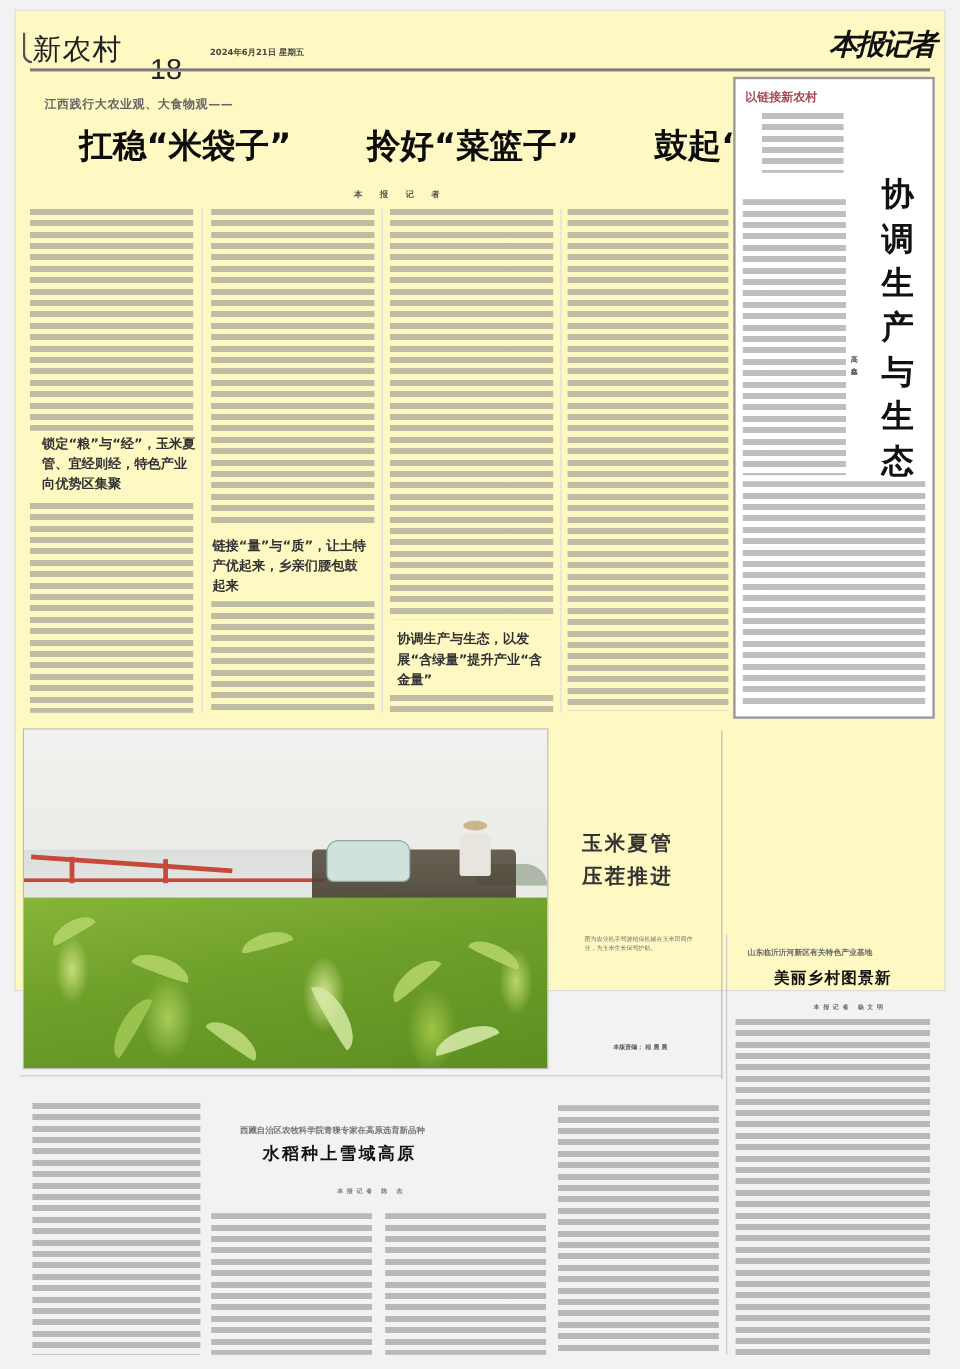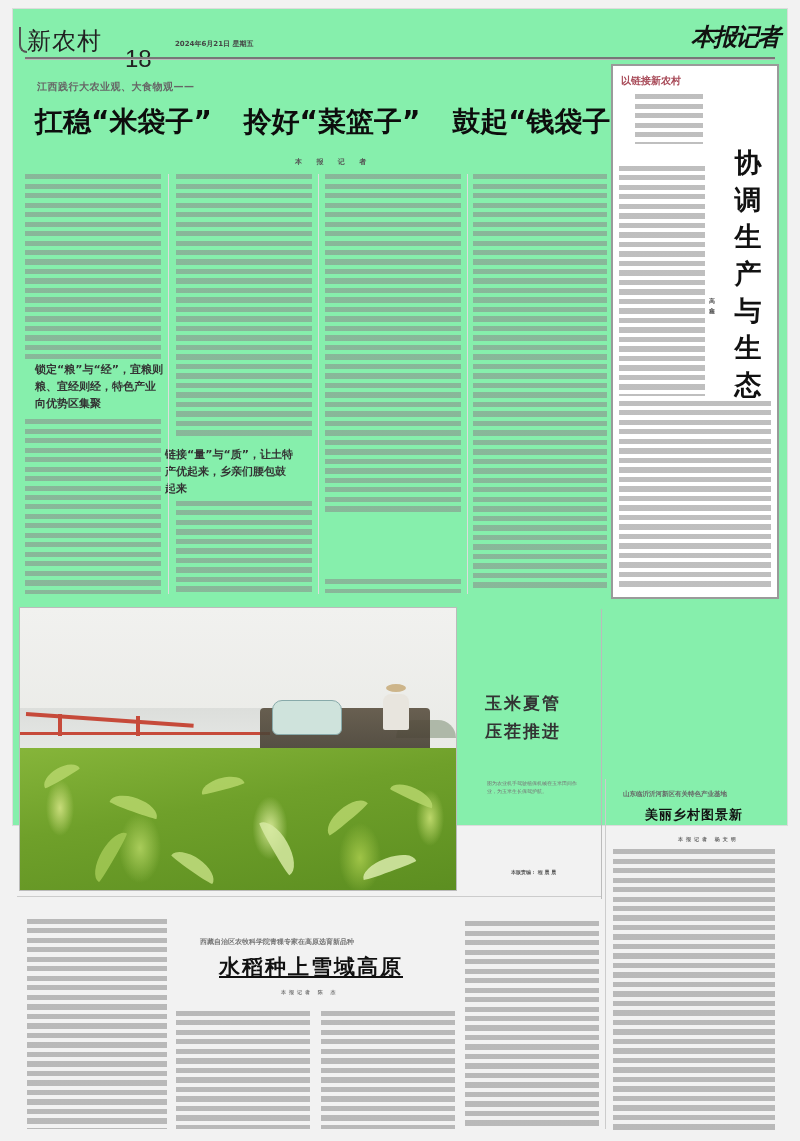--- a/index.html
+++ b/index.html
@@ -1,32 +1,32 @@
 <!DOCTYPE html>
 <html><head>
 <meta charset="utf-8">
 <style>
   * { box-sizing: border-box; margin: 0; padding: 0; }
   html, body { width: 800px; height: 1141px; background: #f2f2f2; overflow: hidden; }
   body { font-family: "DejaVu Sans", sans-serif; color: #222; position: relative; }
-  .page { position: absolute; left: 12px; top: 8px; width: 776px; height: 818px; background: #86efac; border: 1px solid #dcdcdc; }
+  .page { position: absolute; left: 12px; top: 8px; width: 776px; height: 818px; background: #fef9c3; border: 1px solid #dcdcdc; }
 
   
   .masthead { position: absolute; left: 0; top: 8px; width: 776px; height: 40px; }
   .mast-bracket { position: absolute; left: 6px; top: 10px; width: 8px; height: 26px; border-left: 2px solid #555; border-bottom: 2px solid #555; border-bottom-left-radius: 8px; }
   .section-name { position: absolute; left: 14px; top: 8px; font-size: 24px; font-family: "DejaVu Sans", sans-serif; color: #222; letter-spacing: 1px; }
   .page-num { position: absolute; left: 112px; top: 8px; font-size: 24px; font-family: "Liberation Sans", sans-serif; color: #222; margin-top: 20px; }
   .date-line { position: absolute; left: 162px; top: 22px; font-size: 7px; color: #444; font-weight: bold; }
   .logo { position: absolute; right: 10px; top: 4px; font-size: 24px; font-family: "DejaVu Serif", serif; font-style: italic; font-weight: bold; color: #111; letter-spacing: -2px; }
   .mast-rule { position: absolute; left: 12px; top: 40px; width: 750px; height: 3px; background: #777; border-bottom: 1px solid #bbb; }
 
   
   .kicker { position: absolute; left: 24px; top: 71px; font-size: 10px; color: #666; font-weight: bold; letter-spacing: 0.5px; }
   .headline { position: absolute; left: 22px; top: 94px; width: 580px; font-size: 28px; font-weight: bold; color: #0d0d0d; letter-spacing: 0px; white-space: nowrap; font-family: "DejaVu Sans", sans-serif; }
-  .headline span { margin-right: 22px; }
+  .headline span { margin-right: 22px; margin-left: 31px; }
   .byline { position: absolute; left: 282px; top: 148px; font-size: 7px; color: #555; letter-spacing: 6px; font-weight: bold; }
 
   
   .textcol { position: absolute; font-size: 5.2px; line-height: 9.6px; color: #666; overflow: hidden; text-align: justify; letter-spacing: 0.3px; }
   .greytext { background: repeating-linear-gradient(to bottom, #8a8a8a 0px, #8a8a8a 5px, transparent 5px, transparent 9.5px); opacity: 0.55; }
   .subhead { position: absolute; font-size: 11px; font-weight: bold; line-height: 17px; color: #333; }
 
   
   .side-box { position: absolute; left: 598px; top: 55px; width: 168px; height: 535px; border: 2px solid #9a9a9a; background: #fff; }
   .side-tag { position: absolute; left: 8px; top: 8px; font-size: 10px; font-weight: bold; color: #a84a58; text-align: center; }
@@ -57,21 +57,21 @@
   .photo-caption { position: absolute; left: 474px; top: 770px; width: 95px; font-size: 5px; line-height: 8px; color: #777; }
   .photo-credit { position: absolute; left: 498px; top: 860px; font-size: 5px; color: #555; font-weight: bold; }
 
   
   .r-kicker { position: absolute; left: 610px; top: 781px; font-size: 6.5px; color: #666; font-weight: bold; }
   .r-title { position: absolute; left: 632px; top: 797px; font-size: 13px; font-weight: bold; color: #111; letter-spacing: 1px; }
   .r-byline { position: absolute; left: 665px; top: 827px; font-size: 5px; color: #666; font-weight: bold; letter-spacing: 3px; }
 
   
   .b-kicker { position: absolute; left: 187px; top: 928px; font-size: 7px; color: #777; font-weight: bold; }
-  .b-title { position: absolute; left: 206px; top: 944px; font-family: "DejaVu Serif", serif; font-size: 21px; font-weight: bold; color: #111; letter-spacing: 2px; text-decoration: underline; }
+  .b-title { position: absolute; left: 206px; top: 944px; font-family: "DejaVu Serif", serif; font-size: 14px; font-weight: bold; color: #111; letter-spacing: 2px; }
   .b-byline { position: absolute; left: 268px; top: 980px; font-size: 5px; color: #777; font-weight: bold; letter-spacing: 3px; }
 
   .v-rule { position: absolute; width: 1px; background: #ddd; }
   .h-rule { position: absolute; height: 1px; background: #ccc; }
 </style>
 </head>
 <body>
 
 <div class="page">
 
@@ -86,28 +86,29 @@
 
   <div class="kicker">江西践行大农业观、大食物观——</div>
   <div class="headline">
     <span>扛稳“米袋子”</span>
     <span>拎好“菜篮子”</span>
     <span>鼓起“钱袋子”</span>
   </div>
   <div class="byline">本 报 记 者</div>
 
   <div class="textcol greytext" style="left:12px; top:165px; width:136px; height:185px;"></div>
-  <div class="subhead" style="left:22px; top:352px; width:128px;">锁定“粮”与“经”，宜粮则粮、宜经则经，特色产业向优势区集聚</div>
+  <div class="subhead" style="left:22px; top:352px; width:128px;">锁定“粮”与“经”，玉米夏管、宜经则经，特色产业向优势区集聚</div>
   <div class="textcol greytext" style="left:12px; top:410px; width:136px; height:175px;"></div>
 
   <div class="textcol greytext" style="left:163px; top:165px; width:136px; height:265px;"></div>
-  <div class="subhead" style="left:152px; top:437px; width:128px;">链接“量”与“质”，让土特产优起来，乡亲们腰包鼓起来</div>
+  <div class="subhead" style="left:164px; top:437px; width:128px;">链接“量”与“质”，让土特产优起来，乡亲们腰包鼓起来</div>
   <div class="textcol greytext" style="left:163px; top:492px; width:136px; height:92px;"></div>
 
   <div class="textcol greytext" style="left:312px; top:165px; width:136px; height:342px;"></div>
+  <div class="subhead" style="left:318px; top:515px; width:128px;">协调生产与生态，以发展“含绿量”提升产业“含金量”</div>
   <div class="textcol greytext" style="left:312px; top:570px; width:136px; height:18px;"></div>
 
   <div class="textcol greytext" style="left:460px; top:165px; width:134px; height:418px;"></div>
 
   <div class="v-rule" style="left:155px; top:165px; height:420px;"></div>
   <div class="v-rule" style="left:305px; top:165px; height:420px;"></div>
   <div class="v-rule" style="left:454px; top:165px; height:420px;"></div>
 
   <div class="side-box">
     <div class="side-tag">以链接新农村</div>

